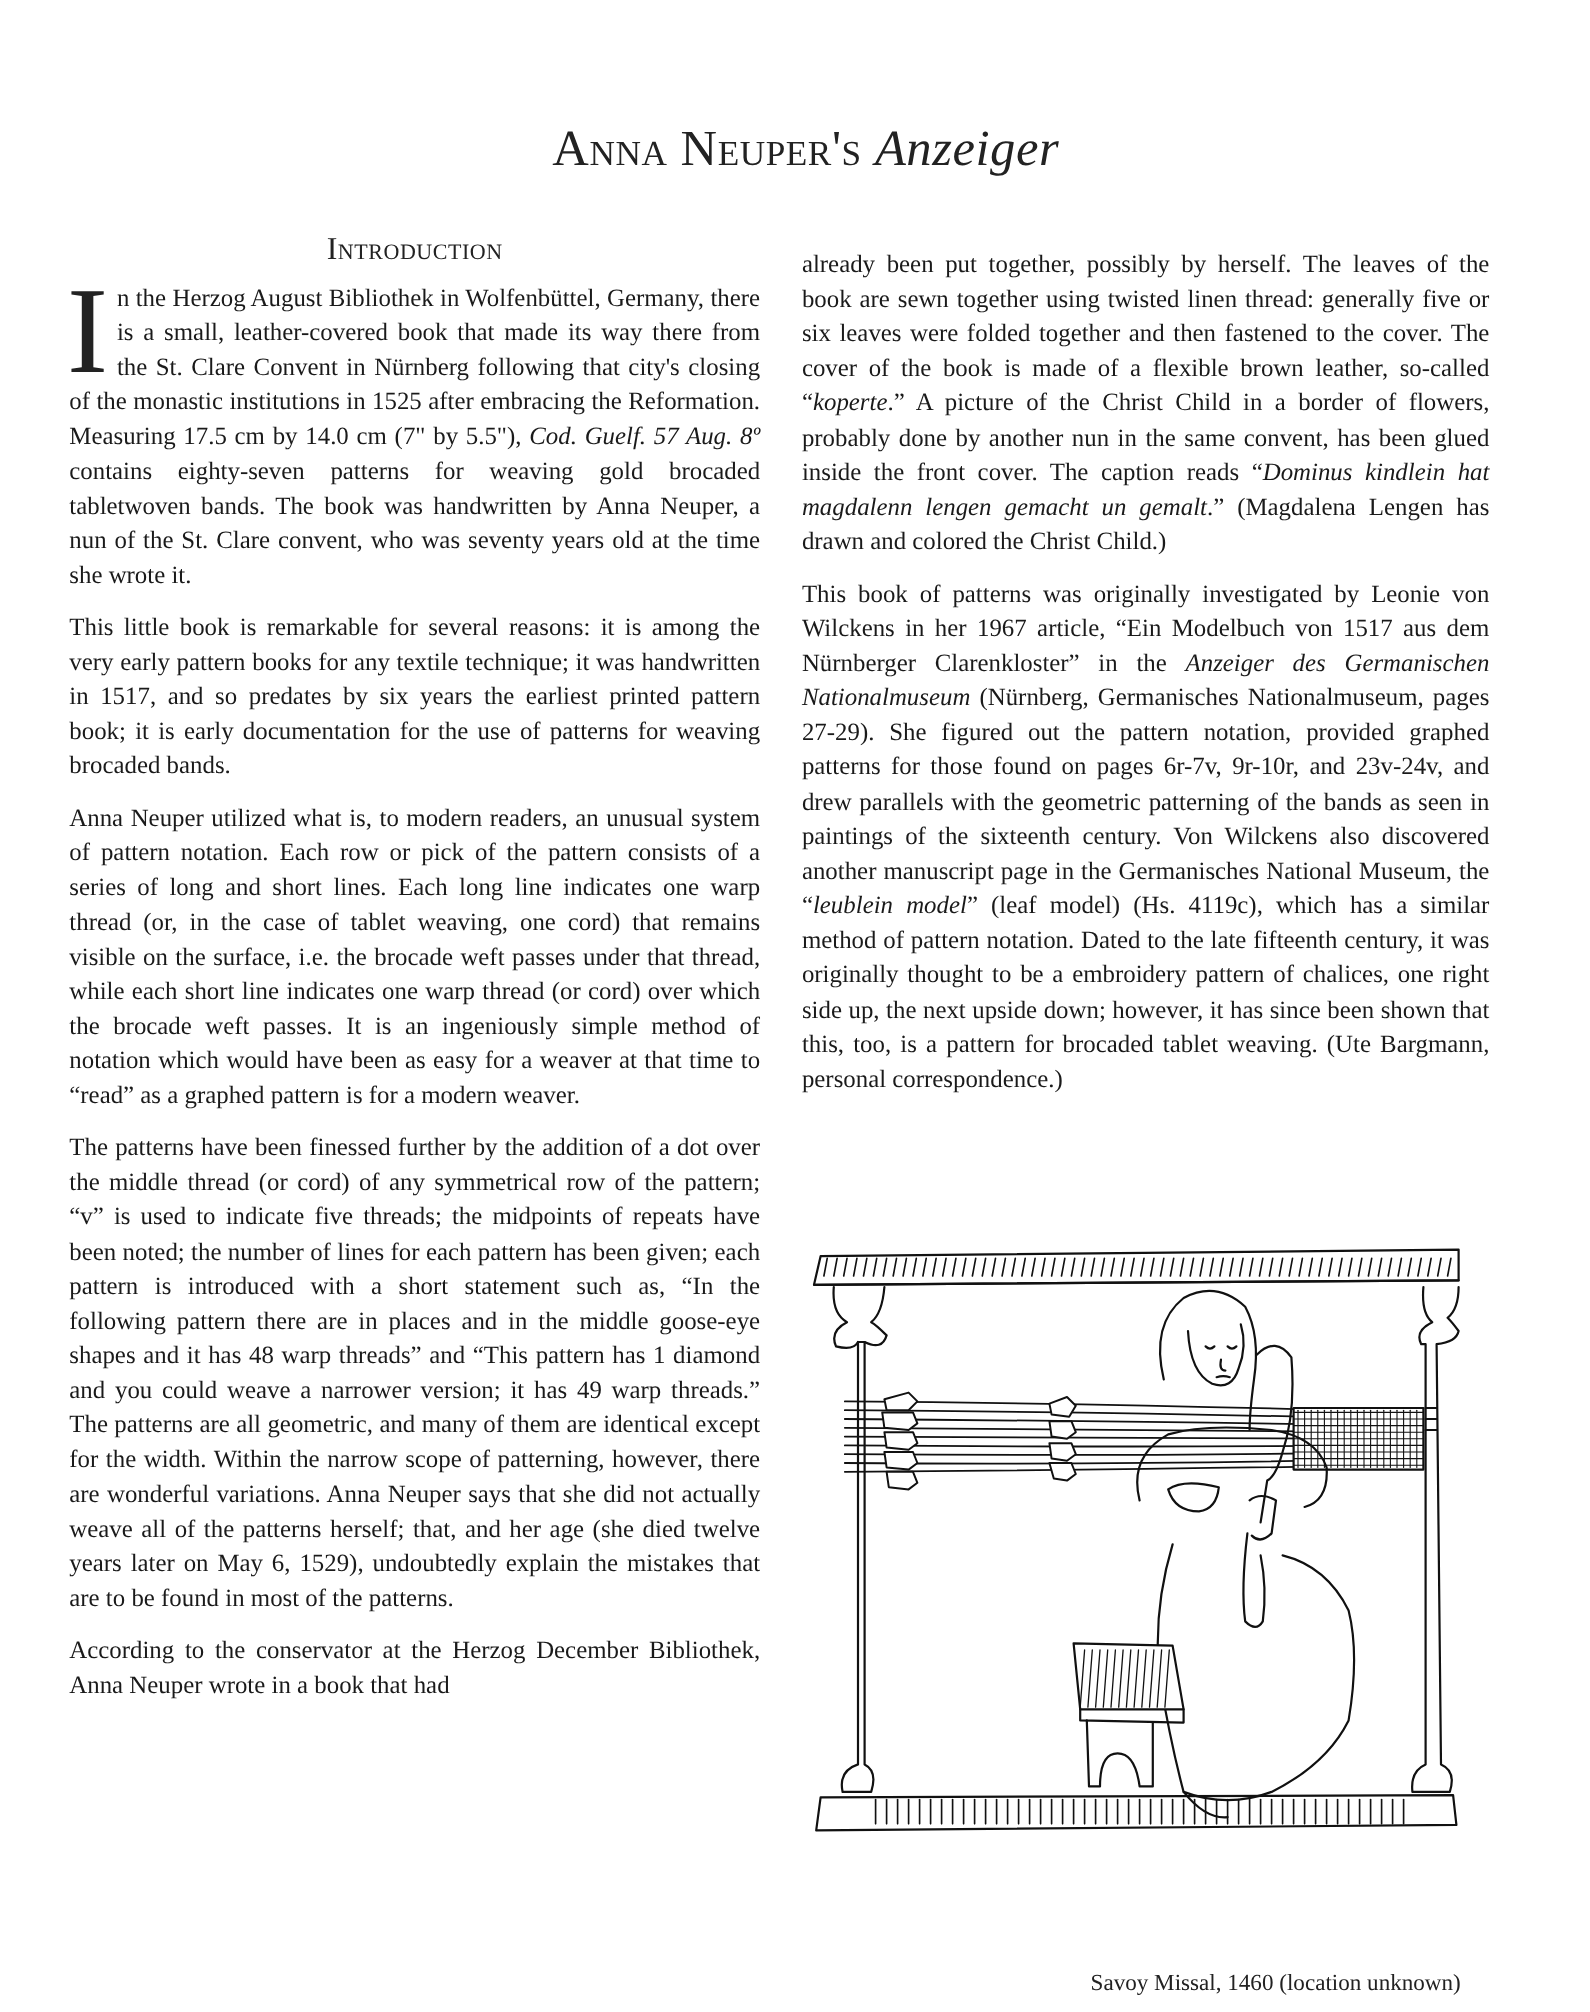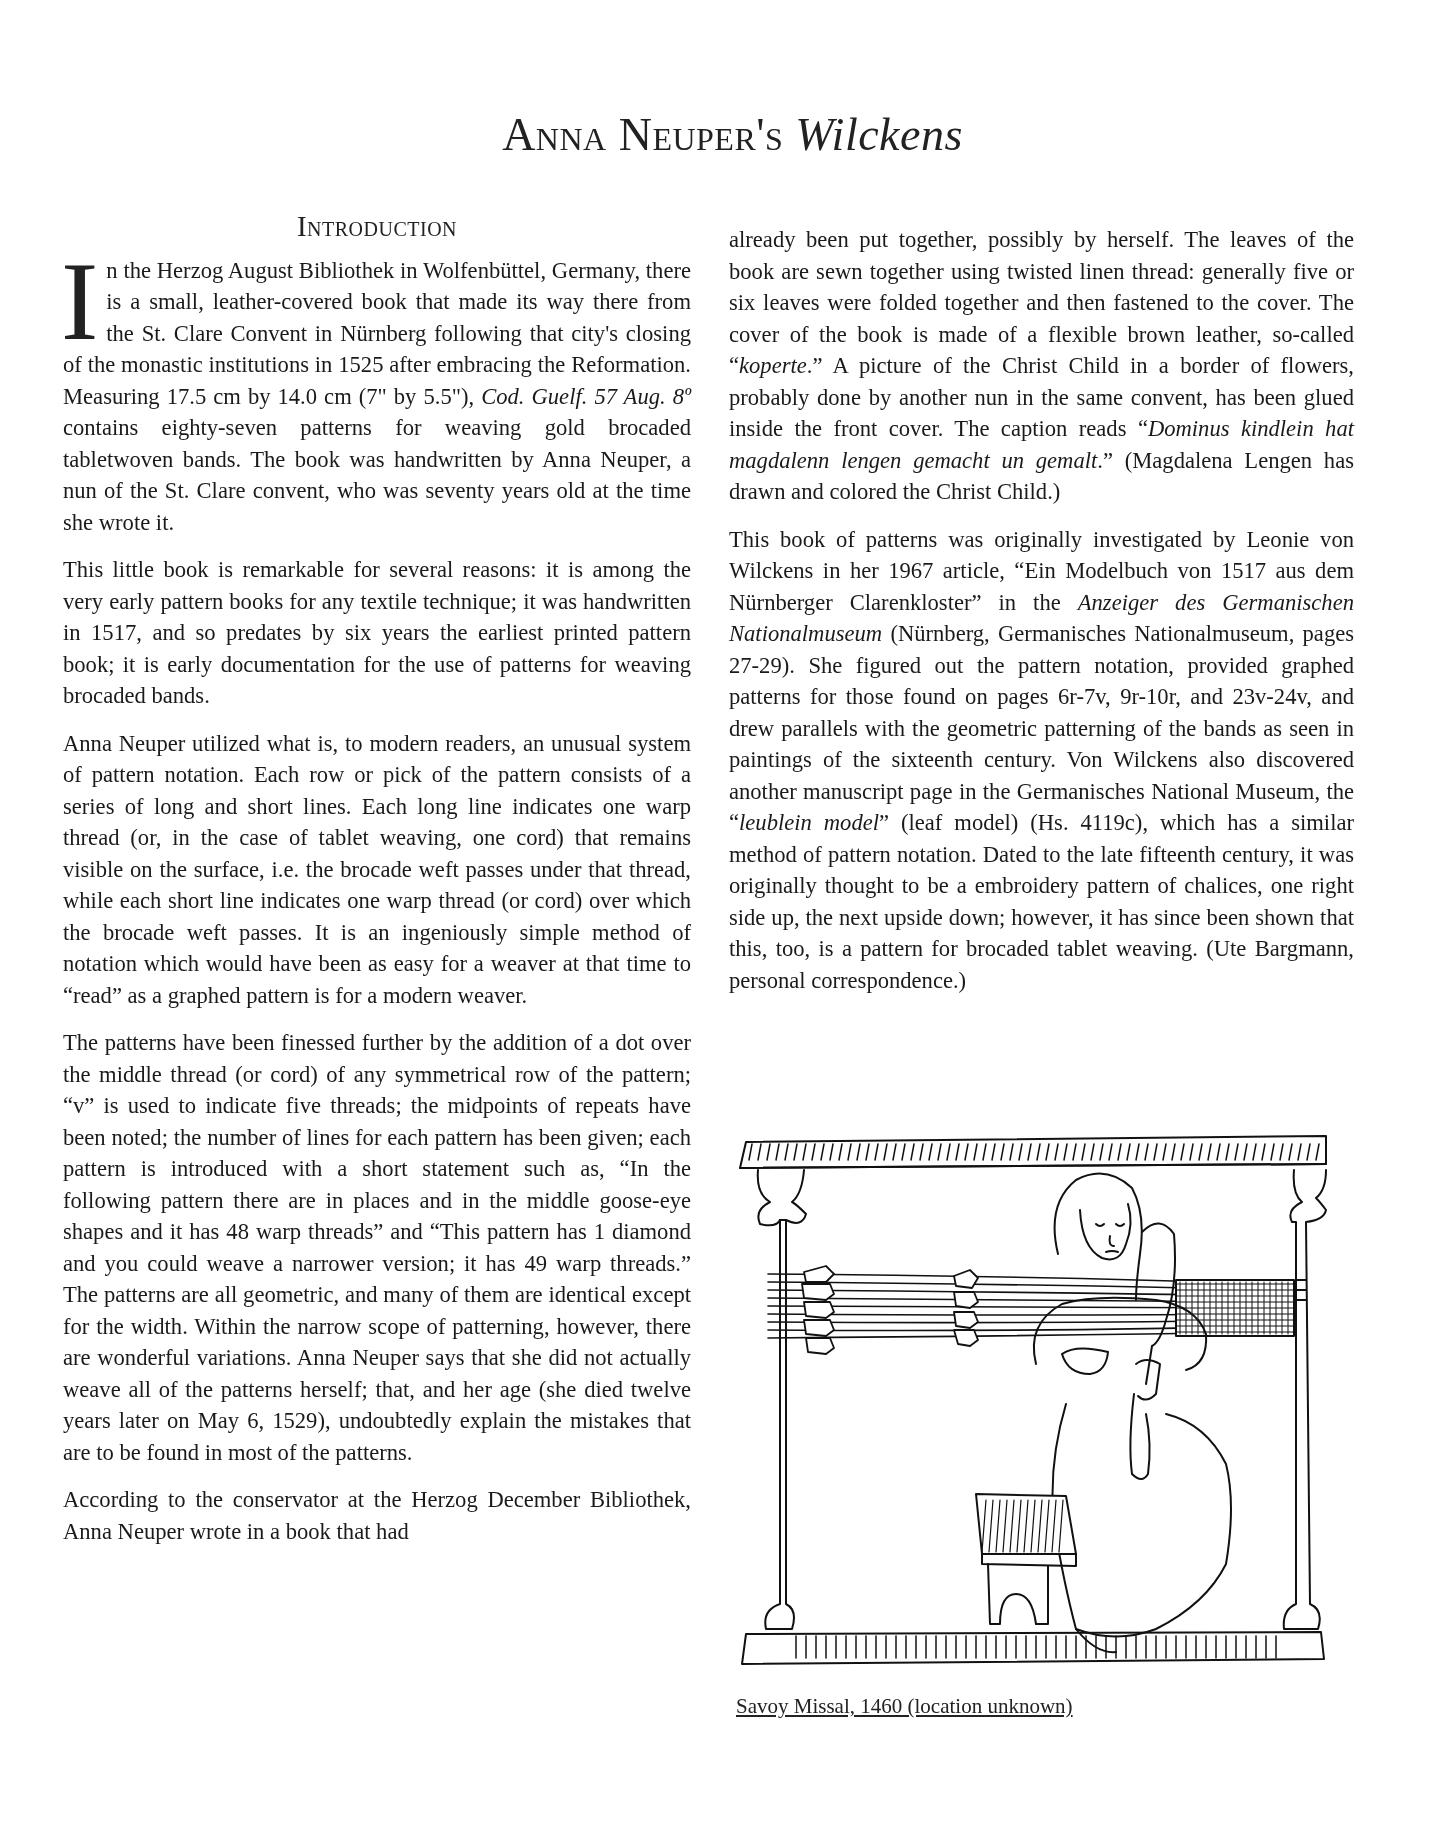--- a/index.html
+++ b/index.html
@@ -11,30 +11,30 @@
   .title .it { font-style:italic; }
   .col { position:absolute; top:205px; width:628px; font-size:22.6px; line-height:31.5px; }
   .col.left { left:63px; }
   .col.right { left:729px; top:224px; width:625px; }
   .col p { margin:0 0 16px 0; text-align:justify; }
   .heading { text-align:center; font-variant:small-caps; font-size:29px; letter-spacing:0.5px;
              margin:6px 0 12px 0; color:#222; }
   .dropcap { float:left; font-size:112px; line-height:86px; margin:3px 8px 0 -2px;
              font-weight:normal; color:#222; }
   .figure { position:absolute; left:736px; top:1124px; width:592px; height:548px; }
-  .caption { position:absolute; left:736px; top:1694px; width:592px; text-align:left;
-             font-size:21px; color:#222;text-decoration:underline; }
+  .caption { position:absolute; left:736px; top:1790px; width:592px; text-align:right;
+             font-size:21px; color:#222; }
   em { font-style:italic; }
 </style>
 </head>
 <body>
 
 <div class="title">
   <span class="sc">Anna Neuper's</span>
-  <span class="it">Wilckens</span>
+  <span class="it">Anzeiger</span>
 </div>
 
 <div class="col left">
   <div class="heading">Introduction</div>
   <p><span class="dropcap">I</span><span>n the Herzog August Bibliothek in Wolfenbüttel, Germany, there is a small, leather-covered book that made its way there from the St. Clare Convent in Nürnberg following that city's closing of the monastic institutions in 1525 after embracing the Reformation. Measuring 17.5 cm by 14.0 cm (7" by 5.5"), </span><em>Cod. Guelf. 57 Aug. 8º</em><span> contains eighty-seven patterns for weaving gold brocaded tabletwoven bands. The book was handwritten by Anna Neuper, a nun of the St. Clare convent, who was seventy years old at the time she wrote it.</span></p>
   <p>This little book is remarkable for several reasons: it is among the very early pattern books for any textile technique; it was handwritten in 1517, and so predates by six years the earliest printed pattern book; it is early documentation for the use of patterns for weaving brocaded bands.</p>
   <p>Anna Neuper utilized what is, to modern readers, an unusual system of pattern notation. Each row or pick of the pattern consists of a series of long and short lines. Each long line indicates one warp thread (or, in the case of tablet weaving, one cord) that remains visible on the surface, i.e. the brocade weft passes under that thread, while each short line indicates one warp thread (or cord) over which the brocade weft passes. It is an ingeniously simple method of notation which would have been as easy for a weaver at that time to “read” as a graphed pattern is for a modern weaver.</p>
   <p>The patterns have been finessed further by the addition of a dot over the middle thread (or cord) of any symmetrical row of the pattern; “v” is used to indicate five threads; the midpoints of repeats have been noted; the number of lines for each pattern has been given; each pattern is introduced with a short statement such as, “In the following pattern there are in places and in the middle goose-eye shapes and it has 48 warp threads” and “This pattern has 1 diamond and you could weave a narrower version; it has 49 warp threads.” The patterns are all geometric, and many of them are identical except for the width. Within the narrow scope of patterning, however, there are wonderful variations. Anna Neuper says that she did not actually weave all of the patterns herself; that, and her age (she died twelve years later on May 6, 1529), undoubtedly explain the mistakes that are to be found in most of the patterns.</p>
   <p>According to the conservator at the Herzog December Bibliothek, Anna Neuper wrote in a book that had</p>
 </div>

